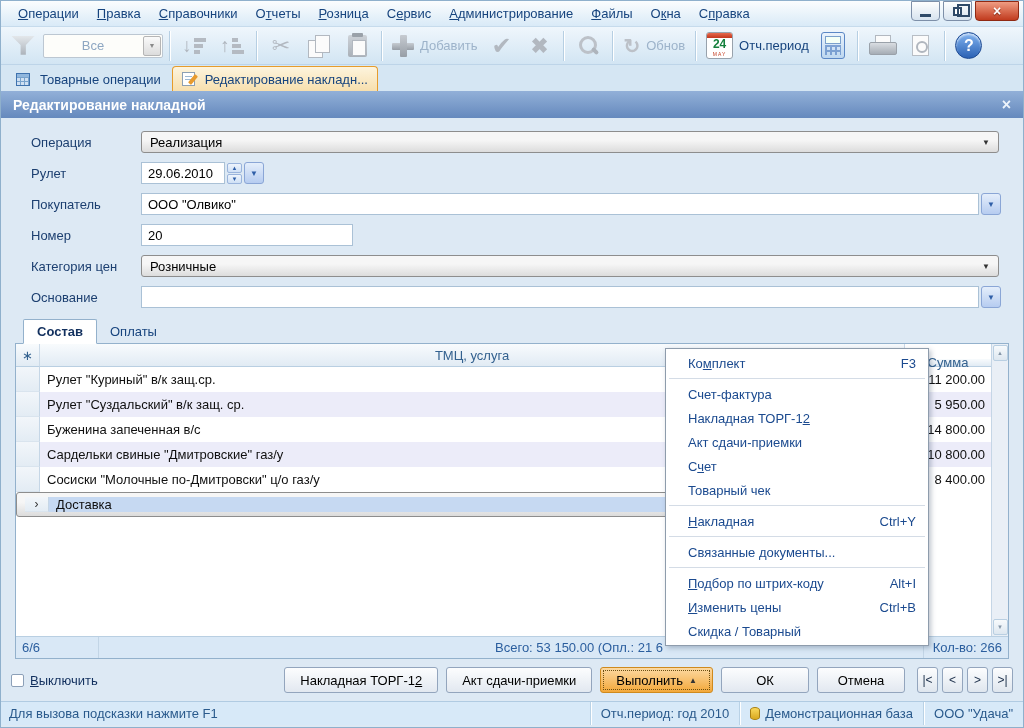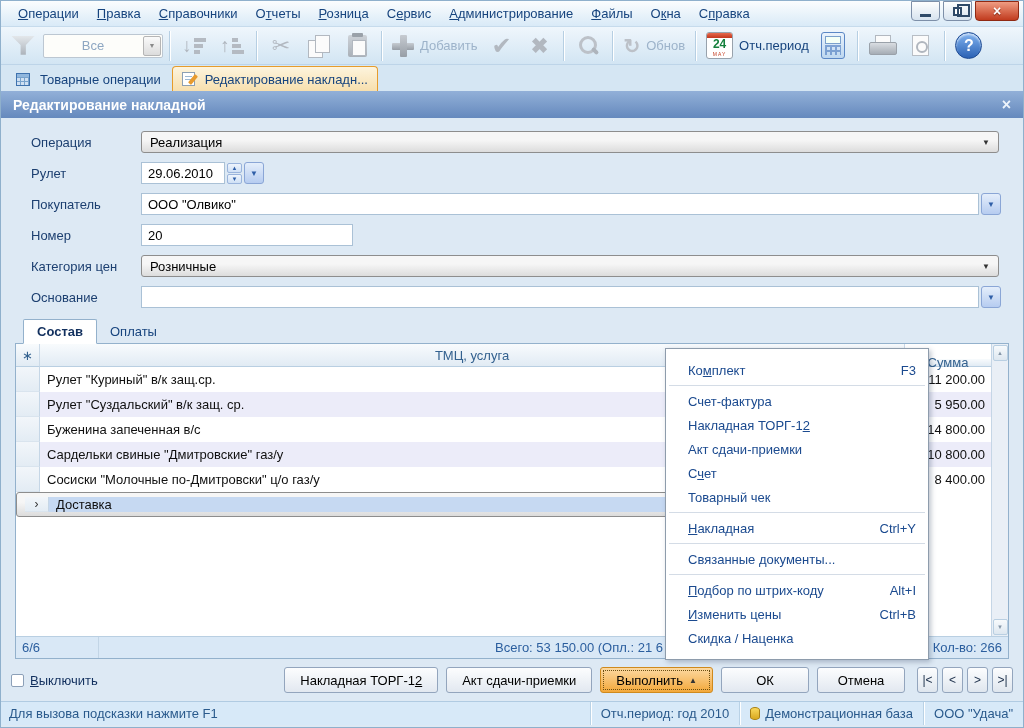--- a/index.html
+++ b/index.html
@@ -165,21 +165,21 @@
   .status{height:24px;background:#d7e9f8;border-top:1px solid #b0cbe2;display:flex;align-items:center;color:#2a5a8c;}
   .st-sep{width:1px;align-self:stretch;background:#b9d2e6;box-shadow:1px 0 0 #fff;}
   .st-hint{flex:1;padding-left:8px;}
   .st-period{padding:0 10px;white-space:nowrap;}
   .st-db{display:flex;align-items:center;gap:5px;padding:0 10px;white-space:nowrap;}
   .i-db{width:10px;height:13px;background:linear-gradient(#f9d85c,#d9a81f);border:1px solid #a87f14;border-radius:5px/3px;}
   .st-co{padding:0 10px;white-space:nowrap;}
 
   
   .popup{position:absolute;left:664px;top:347px;width:264px;background:#fff;border:1px solid #8e9cac;
-         box-shadow:2px 2px 5px rgba(40,60,90,.3);z-index:50;padding:9px 0;}
+         box-shadow:2px 2px 5px rgba(40,60,90,.3);z-index:50;padding:2px 0;}
   .pm-item{height:24px;display:flex;align-items:center;padding:0 12px 0 22px;color:#1b4a8f;cursor:default;white-space:nowrap;}
   .pm-short{margin-left:auto;padding-left:12px;}
   .pm-sep{height:1px;background:#d4dce6;margin:3px 3px;}
   u{text-decoration:underline;}
 </style>
 </head>
 <body>
 
 <div class="app">
 
@@ -491,17 +491,17 @@
       <div class="pm-sep"></div>
       <div class="pm-item">
         <span><u>П</u>одбор по штрих-коду</span>
         <span class="pm-short">Alt+I</span>
       </div>
       <div class="pm-item">
         <span><u>И</u>зменить цены</span>
         <span class="pm-short">Ctrl+B</span>
       </div>
       <div class="pm-item">
-        <span>Скидка / Наценка</span>
+        <span>Скидка / Товарный</span>
       </div>
     </div>
 
 </div>
 
 </body></html>

